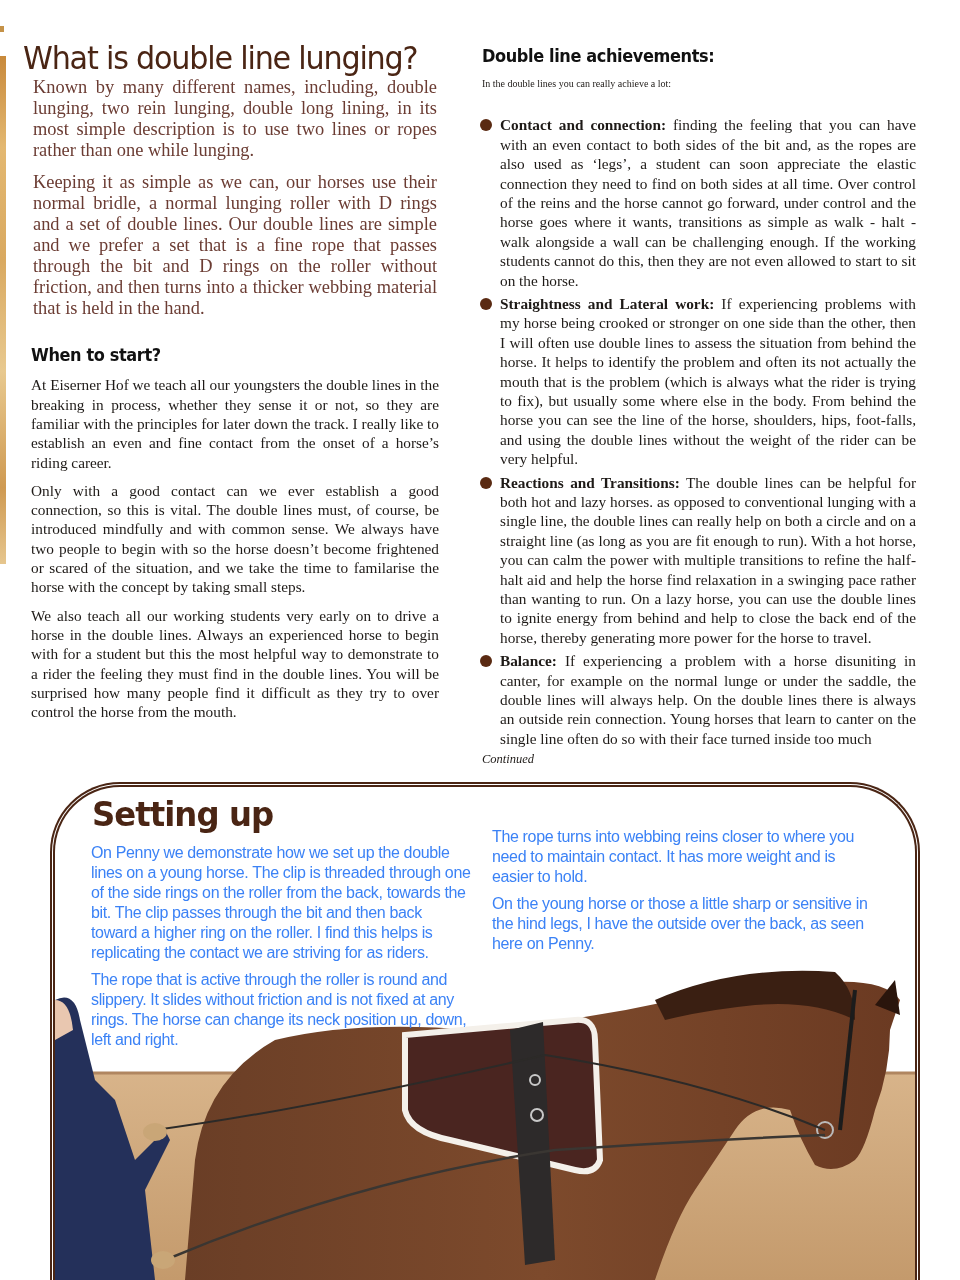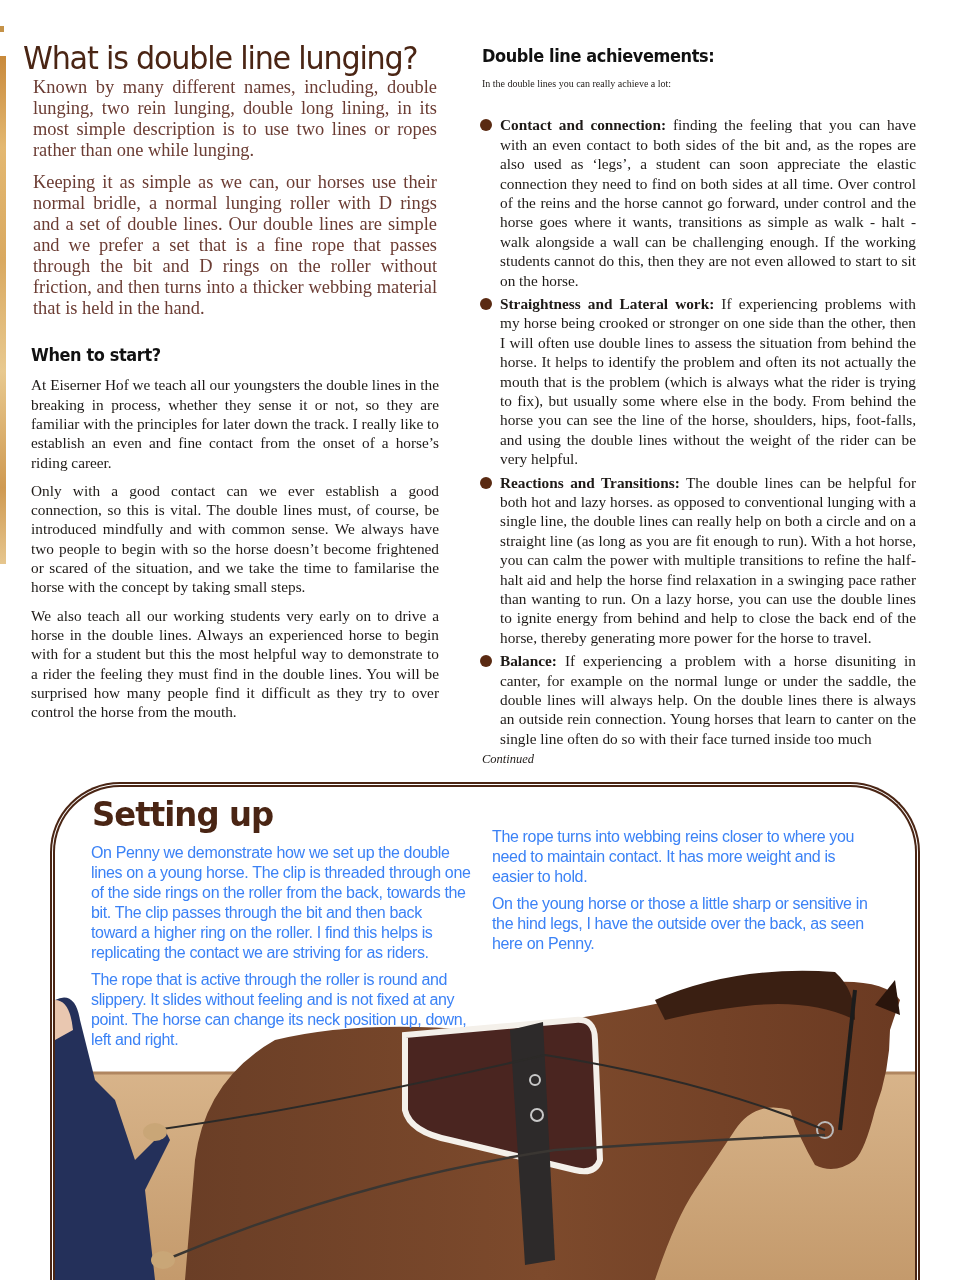--- a/index.html
+++ b/index.html
@@ -153,18 +153,18 @@
     <ellipse cx="108" cy="300" rx="12" ry="9" fill="#c9a677"></ellipse>
     <path d="M0 40 Q15 40 18 70 L0 80 Z" fill="#e9c7b0"></path>
   </svg>
 </div>
 
 <div class="panel"></div>
 
 <h2 class="setup-h">Setting up</h2>
 <div class="setup-col setup-left">
   <p>On Penny we demonstrate how we set up the double lines on a young horse. The clip is threaded through one of the side rings on the roller from the back, towards the bit. The clip passes through the bit and then back toward a higher ring on the roller. I find this helps is replicating the contact we are striving for as riders.</p>
-  <p>The rope that is active through the roller is round and slippery. It slides without feeling and is not fixed at any point. The horse can change its neck position up, down, left and right.</p>
+  <p>The rope that is active through the roller is round and slippery. It slides without friction and is not fixed at any rings. The horse can change its neck position up, down, left and right.</p>
 </div>
 <div class="setup-col setup-right">
   <p>The rope turns into webbing reins closer to where you need to maintain contact. It has more weight and is easier to hold.</p>
   <p>On the young horse or those a little sharp or sensitive in the hind legs, I have the outside over the back, as seen here on Penny.</p>
 </div>
 
 </body></html>

